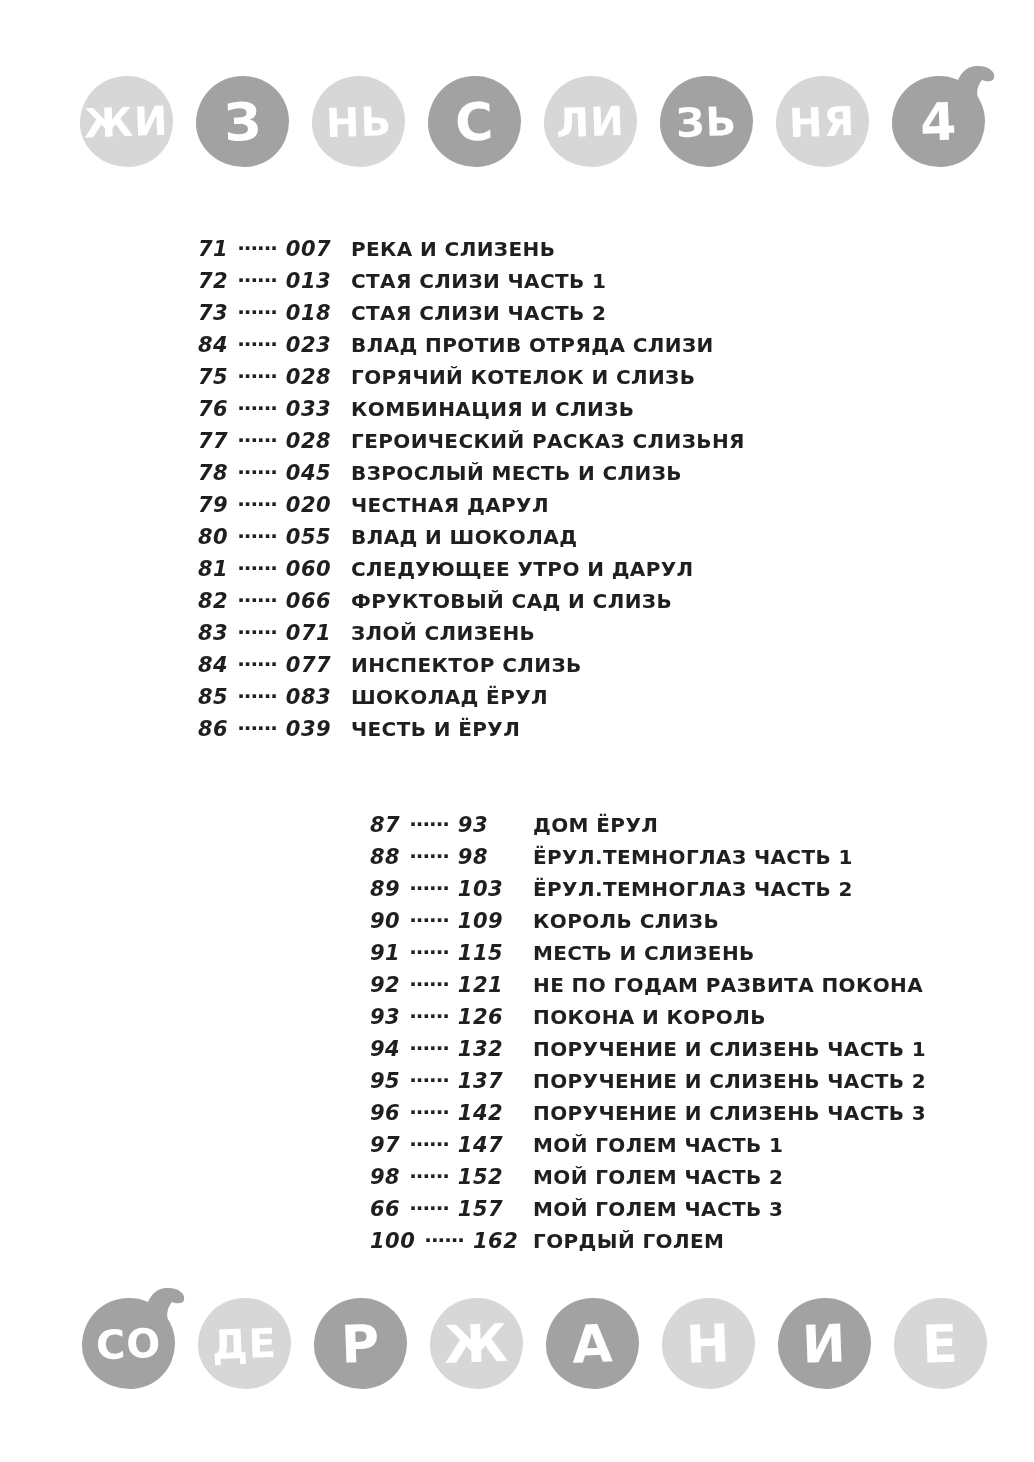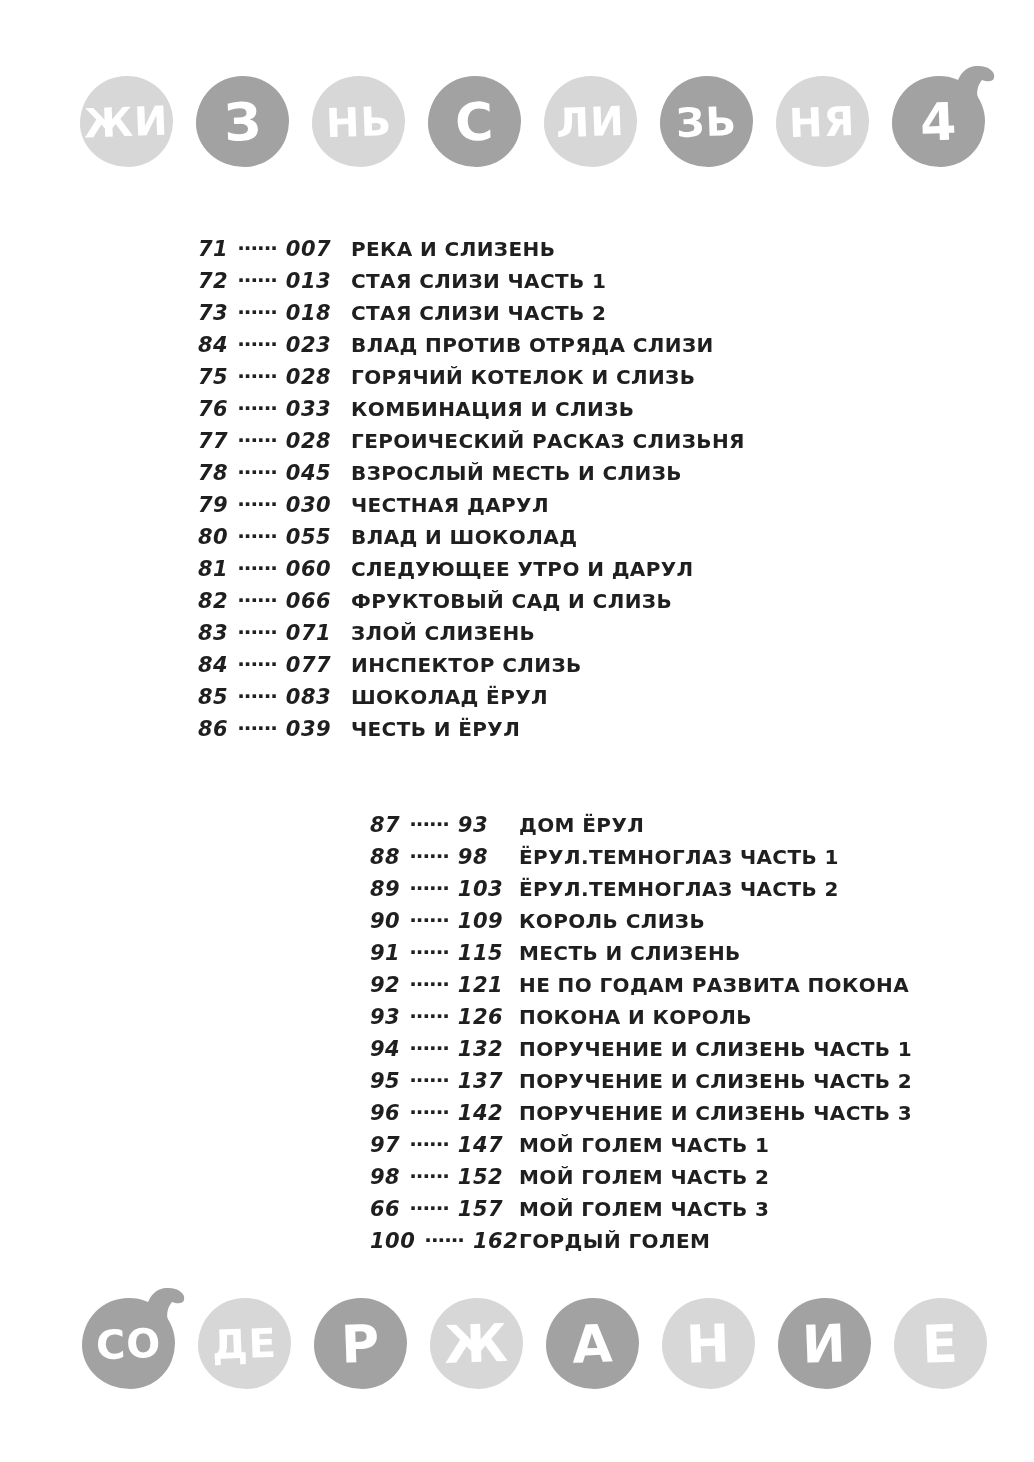--- a/index.html
+++ b/index.html
@@ -74,21 +74,21 @@
     position: relative;
     top: -1px;
   }
   .title {
     position: absolute;
     font-weight: bold;
     font-size: 20px;
     letter-spacing: 0.4px;
   }
   .toc1 .title { left: 153px; }
-  .toc2 .title { left: 149px; }
+  .toc2 .title { left: 163px; }
 </style>
 </head>
 <body>
 
 <div class="page">
   <div class="bubble-row header" id="header-bubbles">
       <div class="bubble light">
         <span class="glyph">ЖИ</span>
       </div>
       <div class="bubble dark single">
@@ -179,21 +179,21 @@
           <span class="num">78</span>
           <span class="dots">······</span>
           <span class="num">045</span>
         </span>
         <span class="title">ВЗРОСЛЫЙ МЕСТЬ И СЛИЗЬ</span>
       </div>
       <div class="toc-row">
         <span class="ref">
           <span class="num">79</span>
           <span class="dots">······</span>
-          <span class="num">030</span>
+          <span class="num">020</span>
         </span>
         <span class="title">ЧЕСТНАЯ ДАРУЛ</span>
       </div>
       <div class="toc-row">
         <span class="ref">
           <span class="num">80</span>
           <span class="dots">······</span>
           <span class="num">055</span>
         </span>
         <span class="title">ВЛАД И ШОКОЛАД</span>

